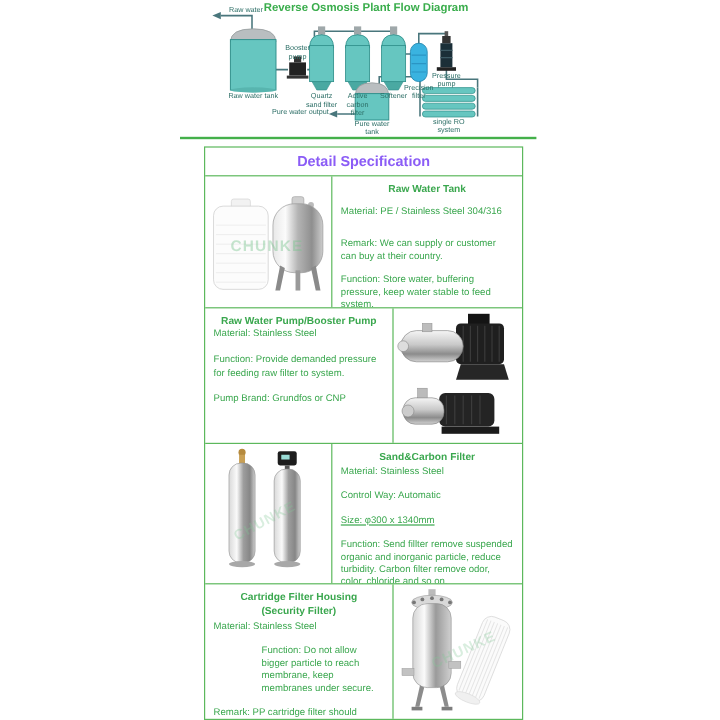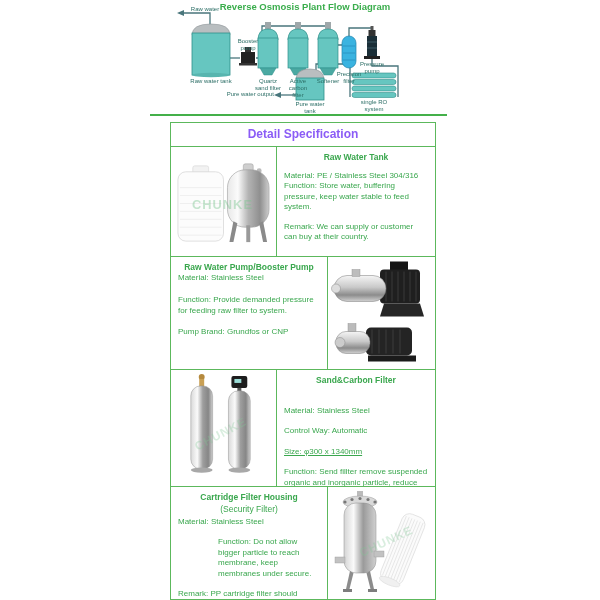--- a/index.html
+++ b/index.html
@@ -23,23 +23,23 @@
   .spec-row{display:flex;border-bottom:1px solid #5cb85c;box-sizing:border-box;}
   .spec-row:last-child{border-bottom:none;}
   .r1{height:110px;} .r2{height:113px;} .r3{height:117px;} .r4{height:112px;}
   .cell{box-sizing:border-box;overflow:hidden;}
   .cell.first{border-right:1px solid #5cb85c;}
   .img-cell-l{width:106px;} .txt-cell-r{width:158px;}
   .txt-cell-l{width:157px;} .img-cell-r{width:107px;}
   .txt{padding:3px 7px 0 7px;font-size:8px;line-height:1.3;}
   .cell-title{text-align:center;font-weight:bold;font-size:8.5px;margin:2px 0 8px;}
   .cell-title.tight{margin-bottom:1px;}
-  .cell-title2{text-align:center;font-weight:normal;font-size:8.5px;margin:0 0 2px;}
+  .cell-title2{text-align:center;font-weight:bold;font-size:8.5px;margin:0 0 2px;}
   .txt p{margin:0 0 9px;}
-  .txt p.m0{margin-bottom:0;}
+  .txt p.m0{margin-bottom:17px;}
   .img-cell svg{display:block;width:100%;height:100%;}
 </style>
 </head>
 <body>
 
 <div class="page">
 
   <div class="diagram">
     <svg width="600" height="118" viewBox="0 0 600 118">
 
@@ -170,22 +170,22 @@
           <rect x="57" y="22" width="42" height="58" rx="18" fill="url(#ss1)" stroke="#9b9b9b" stroke-width="0.6"></rect>
           <path d="M63 74 L59 95 L63 95 L67 76 Z" fill="#8a8a8a"></path>
           <rect x="76" y="78" width="4" height="17" fill="#9a9a9a"></rect>
           <path d="M93 74 L97 95 L93 95 L89 76 Z" fill="#8a8a8a"></path>
           <text x="52" y="62" text-anchor="middle" font-size="13" font-weight="bold" fill="rgba(120,195,140,0.42)" letter-spacing="1">CHUNKE</text>
         </svg>
       </div>
       <div class="cell txt txt-cell-r">
         <div class="cell-title">Raw Water Tank</div>
         <p class="m0">Material: PE / Stainless Steel 304/316</p>
+        <p>Remark: We can supply or customer can buy at their country.</p>
         <p>Function: Store water, buffering pressure, keep water stable to feed system.</p>
-        <p>Remark: We can supply or customer can buy at their country.</p>
       </div>
     </div>
 
     <div class="spec-row r2">
       <div class="cell first txt txt-cell-l">
         <div class="cell-title" style="margin-bottom:0;">Raw Water Pump/Booster Pump</div>
         <p style="margin-bottom:12px;">Material: Stainless Steel</p>
         <p style="margin-bottom:11px;">Function: Provide demanded pressure for feeding raw filter to system.</p>
         <p>Pump Brand: Grundfos or CNP</p>
       </div>
@@ -251,21 +251,21 @@
 
           <rect x="61" y="6" width="16" height="12" rx="2" fill="#1d1d1d"></rect>
           <rect x="64" y="9" width="7" height="4" fill="#9adcd6"></rect>
           <rect x="67" y="18" width="4" height="5" fill="#555"></rect>
           <rect x="58" y="21" width="22" height="79" rx="10" fill="url(#ss3)" stroke="#8f8f8f" stroke-width="0.5"></rect>
           <ellipse cx="69" cy="101" rx="11" ry="2.6" fill="#a8a8a8"></ellipse>
           <text x="52" y="68" text-anchor="middle" font-size="12" font-weight="bold" fill="rgba(130,200,150,0.3)" letter-spacing="1" transform="rotate(-28 52 68)">CHUNKE</text>
         </svg>
       </div>
       <div class="cell txt txt-cell-r">
-        <div class="cell-title" style="margin-bottom:20px;">Sand&amp;Carbon Filter</div>
+        <div class="cell-title" style="margin-bottom:2px;">Sand&amp;Carbon Filter</div>
         <p style="margin-bottom:10px;">Material: Stainless Steel</p>
         <p style="margin-bottom:10px;">Control Way: Automatic</p>
         <p style="margin-bottom:10px;text-decoration:underline;">Size: φ300 x 1340mm</p>
         <p>Function: Send fillter remove suspended organic and inorganic particle, reduce turbidity. Carbon filter remove odor, color, chloride and so on.</p>
       </div>
     </div>
 
     <div class="spec-row r4">
       <div class="cell first txt txt-cell-l">
         <div class="cell-title tight">Cartridge Filter Housing</div>

